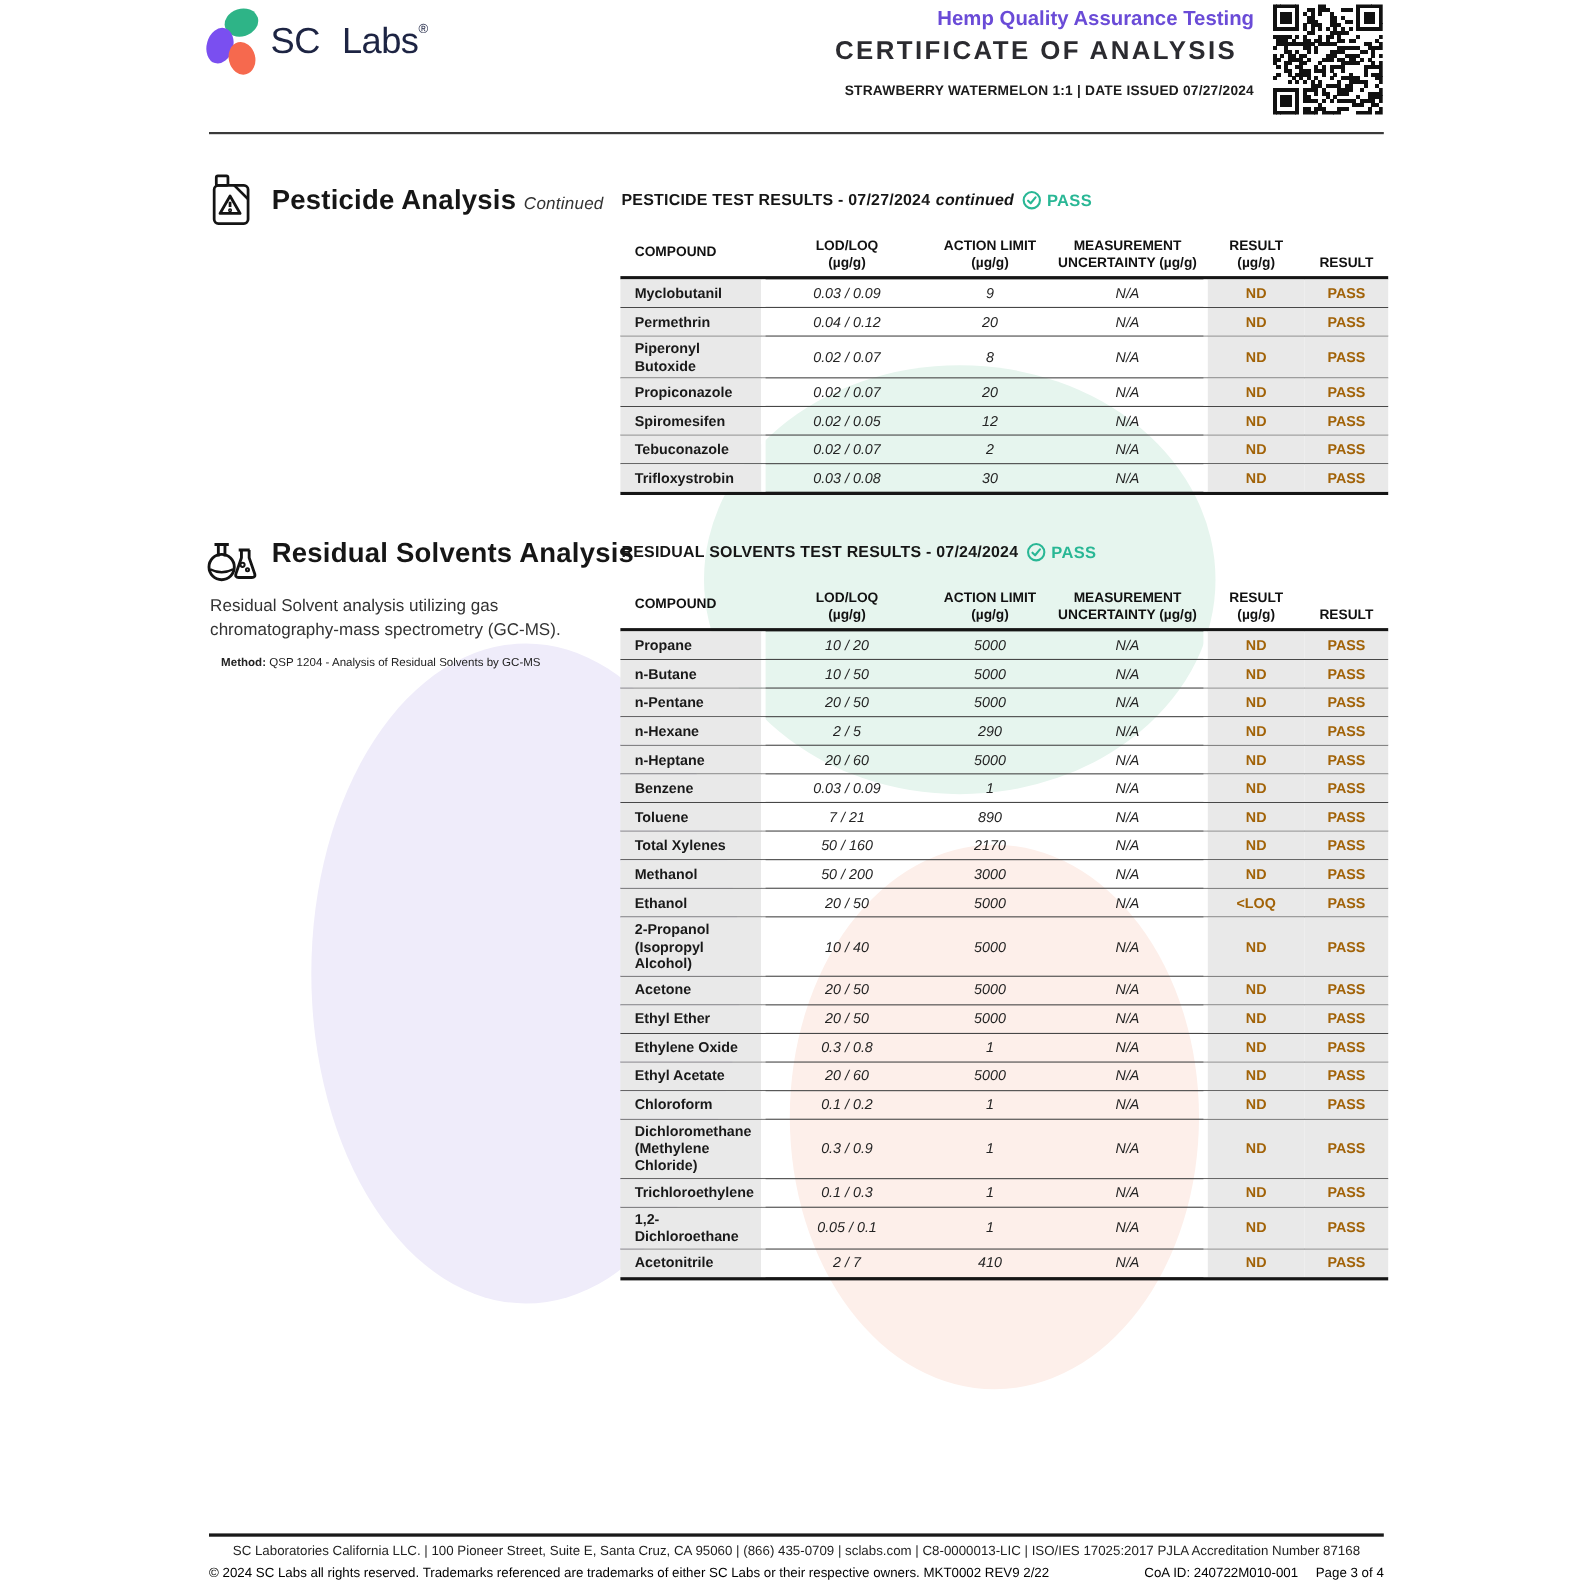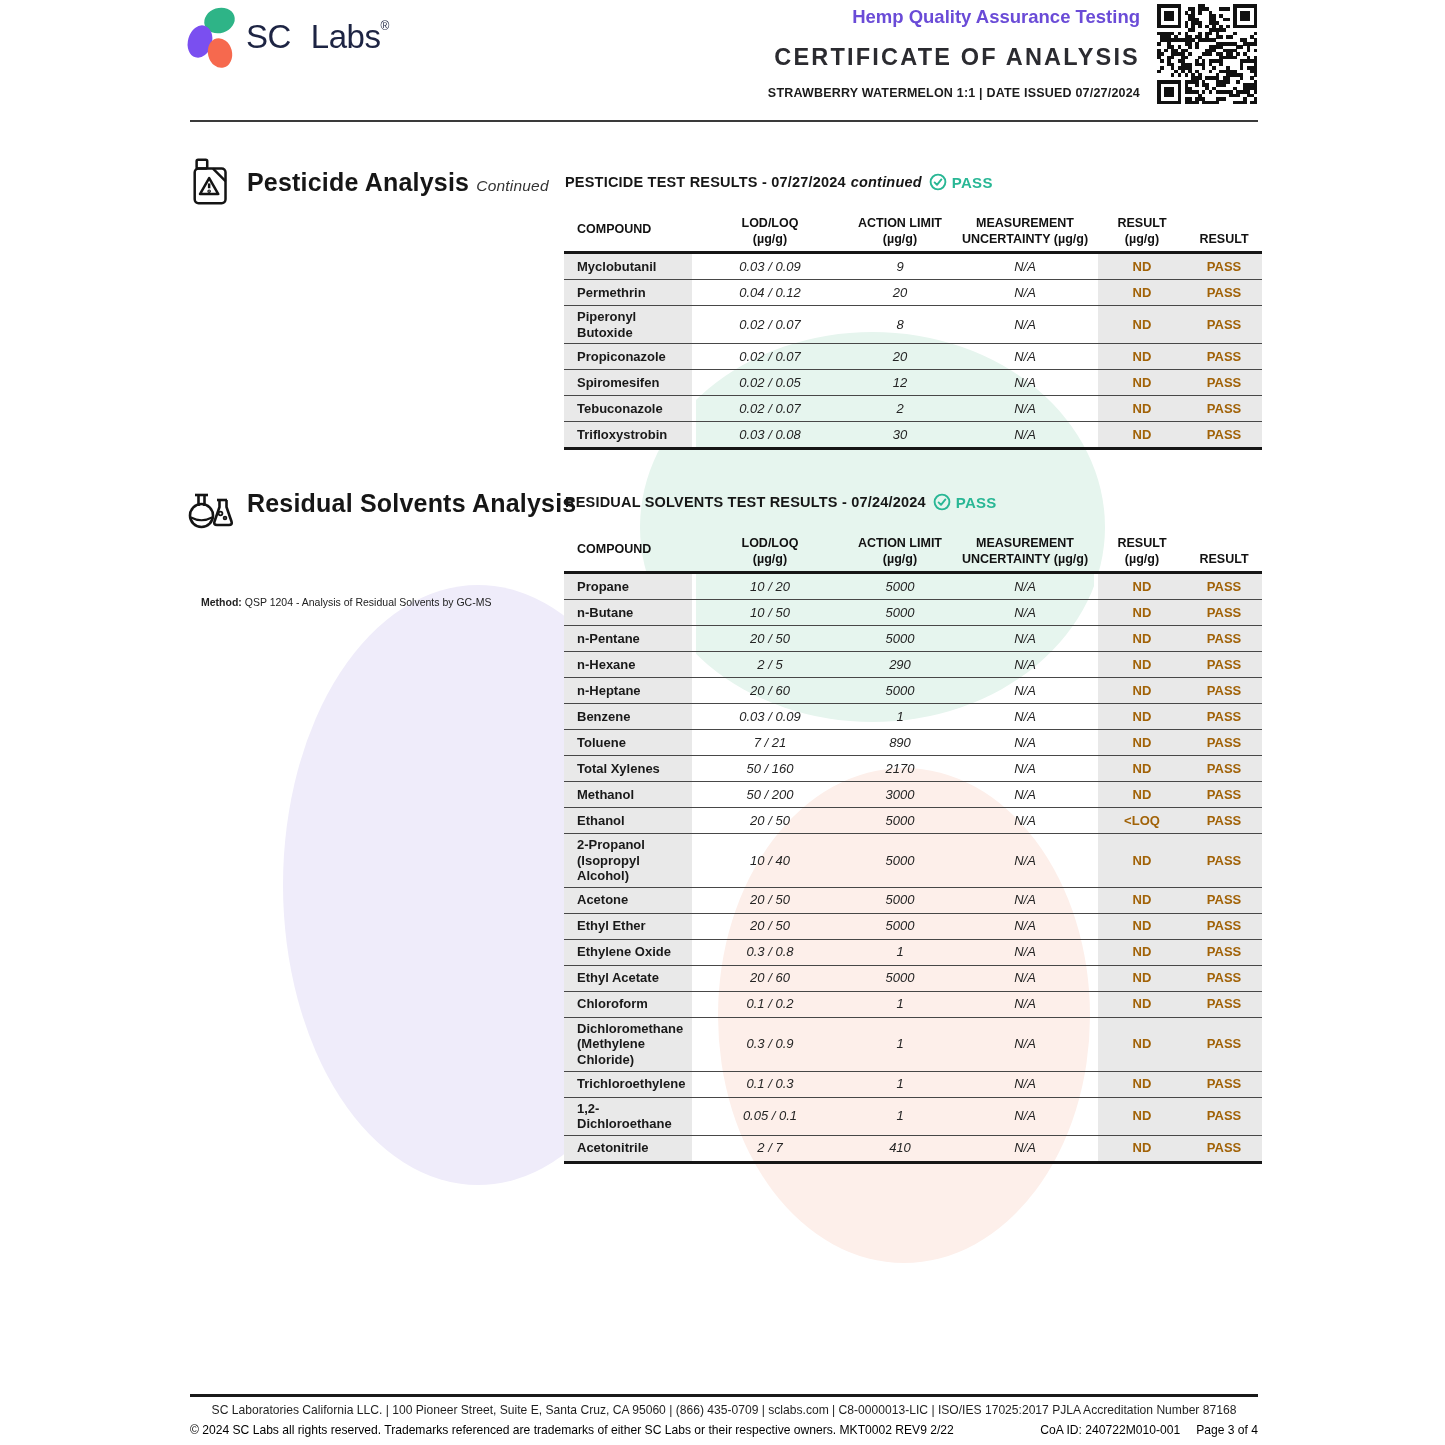--- a/index.html
+++ b/index.html
@@ -20,21 +20,21 @@
   .dot-green{left:16px;top:2px;width:31px;height:25px;background:#2eb487;transform:rotate(-18deg);}
   .dot-purple{left:0px;top:19px;width:24px;height:33px;background:#7a4ff0;transform:rotate(16deg);}
   .dot-coral{left:20px;top:32px;width:24px;height:30px;background:#f6694e;transform:rotate(-14deg);}
   .logo-text{position:absolute;left:58px;top:12px;font-size:33px;color:#1d2443;letter-spacing:-0.5px;}
   .logo-text b{font-weight:normal;}
   .logo-text .labs{font-weight:normal;margin-left:20px;}
   .logo-text sup{font-size:12px;vertical-align:18px;}
 
   .hqa{top:6px;right:305px;text-align:right;}
   .tagline{font-size:18.5px;font-weight:bold;color:#6a4bd7;}
-  .coa-title{font-size:23.5px;font-weight:bold;letter-spacing:2.2px;color:#2b2b30;margin-top:16px;}
+  .coa-title{font-size:23.5px;font-weight:bold;letter-spacing:2.2px;color:#2b2b30;margin-top:5px;text-align:center;}
   .coa-sub{font-size:12.5px;font-weight:bold;letter-spacing:0.2px;color:#1b1b1b;margin-top:15px;margin-left:24px;}
 
   .qr{left:1157px;top:4px;width:100px;height:100px;}
 
   .rule{background:#3a3a3a;height:2px;left:190px;width:1068px;}
   .rule-top{top:120px;}
   .footer-rule{top:1394px;height:2.5px;background:#191919;}
 
   
   .sec-icon{width:50px;height:52px;}
@@ -649,20 +649,21 @@
       <path d="M5 35.5 Q15.5 41 26 35.5" stroke-width="2.2"></path>
       <line x1="31" y1="18" x2="41" y2="18"></line>
       <path d="M33.5 18 L33.5 25 L28.5 39.5 Q27.5 43 31 43 L43 43 Q46.5 43 45.5 39.5 L40.5 25 L40.5 18"></path>
       <circle cx="34.5" cy="31.5" r="1.9" stroke-width="1.8"></circle>
       <circle cx="39" cy="36" r="1.4" stroke-width="1.8"></circle>
     </svg>
   </div>
   <div class="layer sec-title sec-title-solv">
     <span>Residual Solvents Analysis</span>
   </div>
+  <div class="layer solv-desc">Residual Solvent analysis utilizing gas chromatography-mass spectrometry (GC-MS).</div>
   <div class="layer method">
     <b>Method:</b>
     <span>QSP 1204 - Analysis of Residual Solvents by GC-MS</span>
   </div>
   <div class="layer rhead rhead-solv">
     <span>RESIDUAL SOLVENTS TEST RESULTS - 07/24/2024</span>
     <span class="pass-badge">
       <svg width="18" height="18" viewBox="0 0 18 18">
         <circle cx="9" cy="9" r="7.4" fill="none" stroke="#29b795" stroke-width="1.9"></circle>
         <polyline points="5.6,9.4 8,11.8 12.4,6.4" fill="none" stroke="#29b795" stroke-width="1.9" stroke-linecap="round" stroke-linejoin="round"></polyline>

